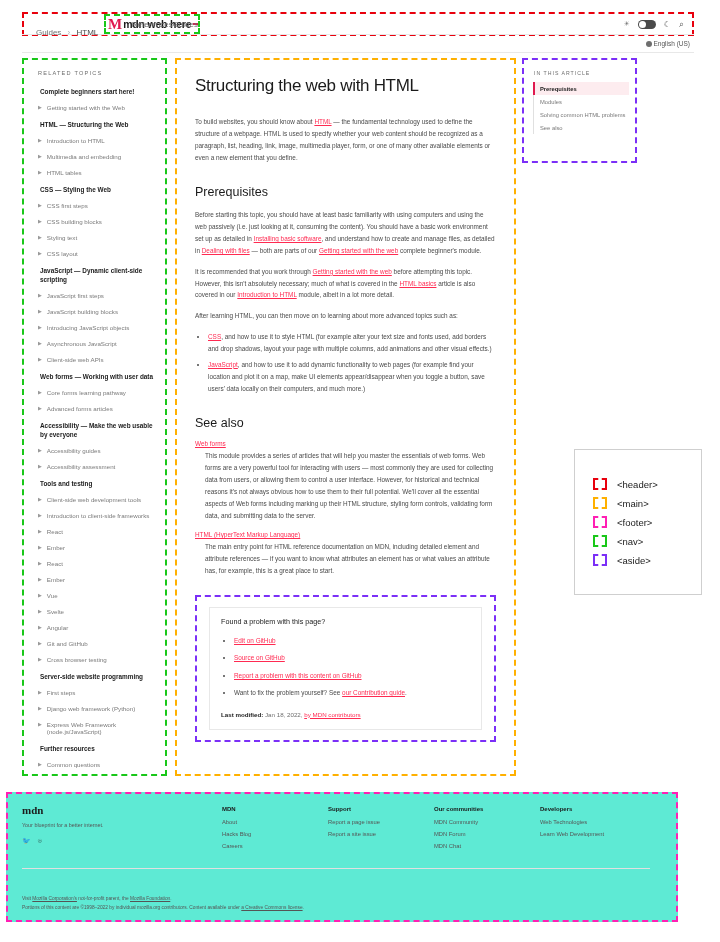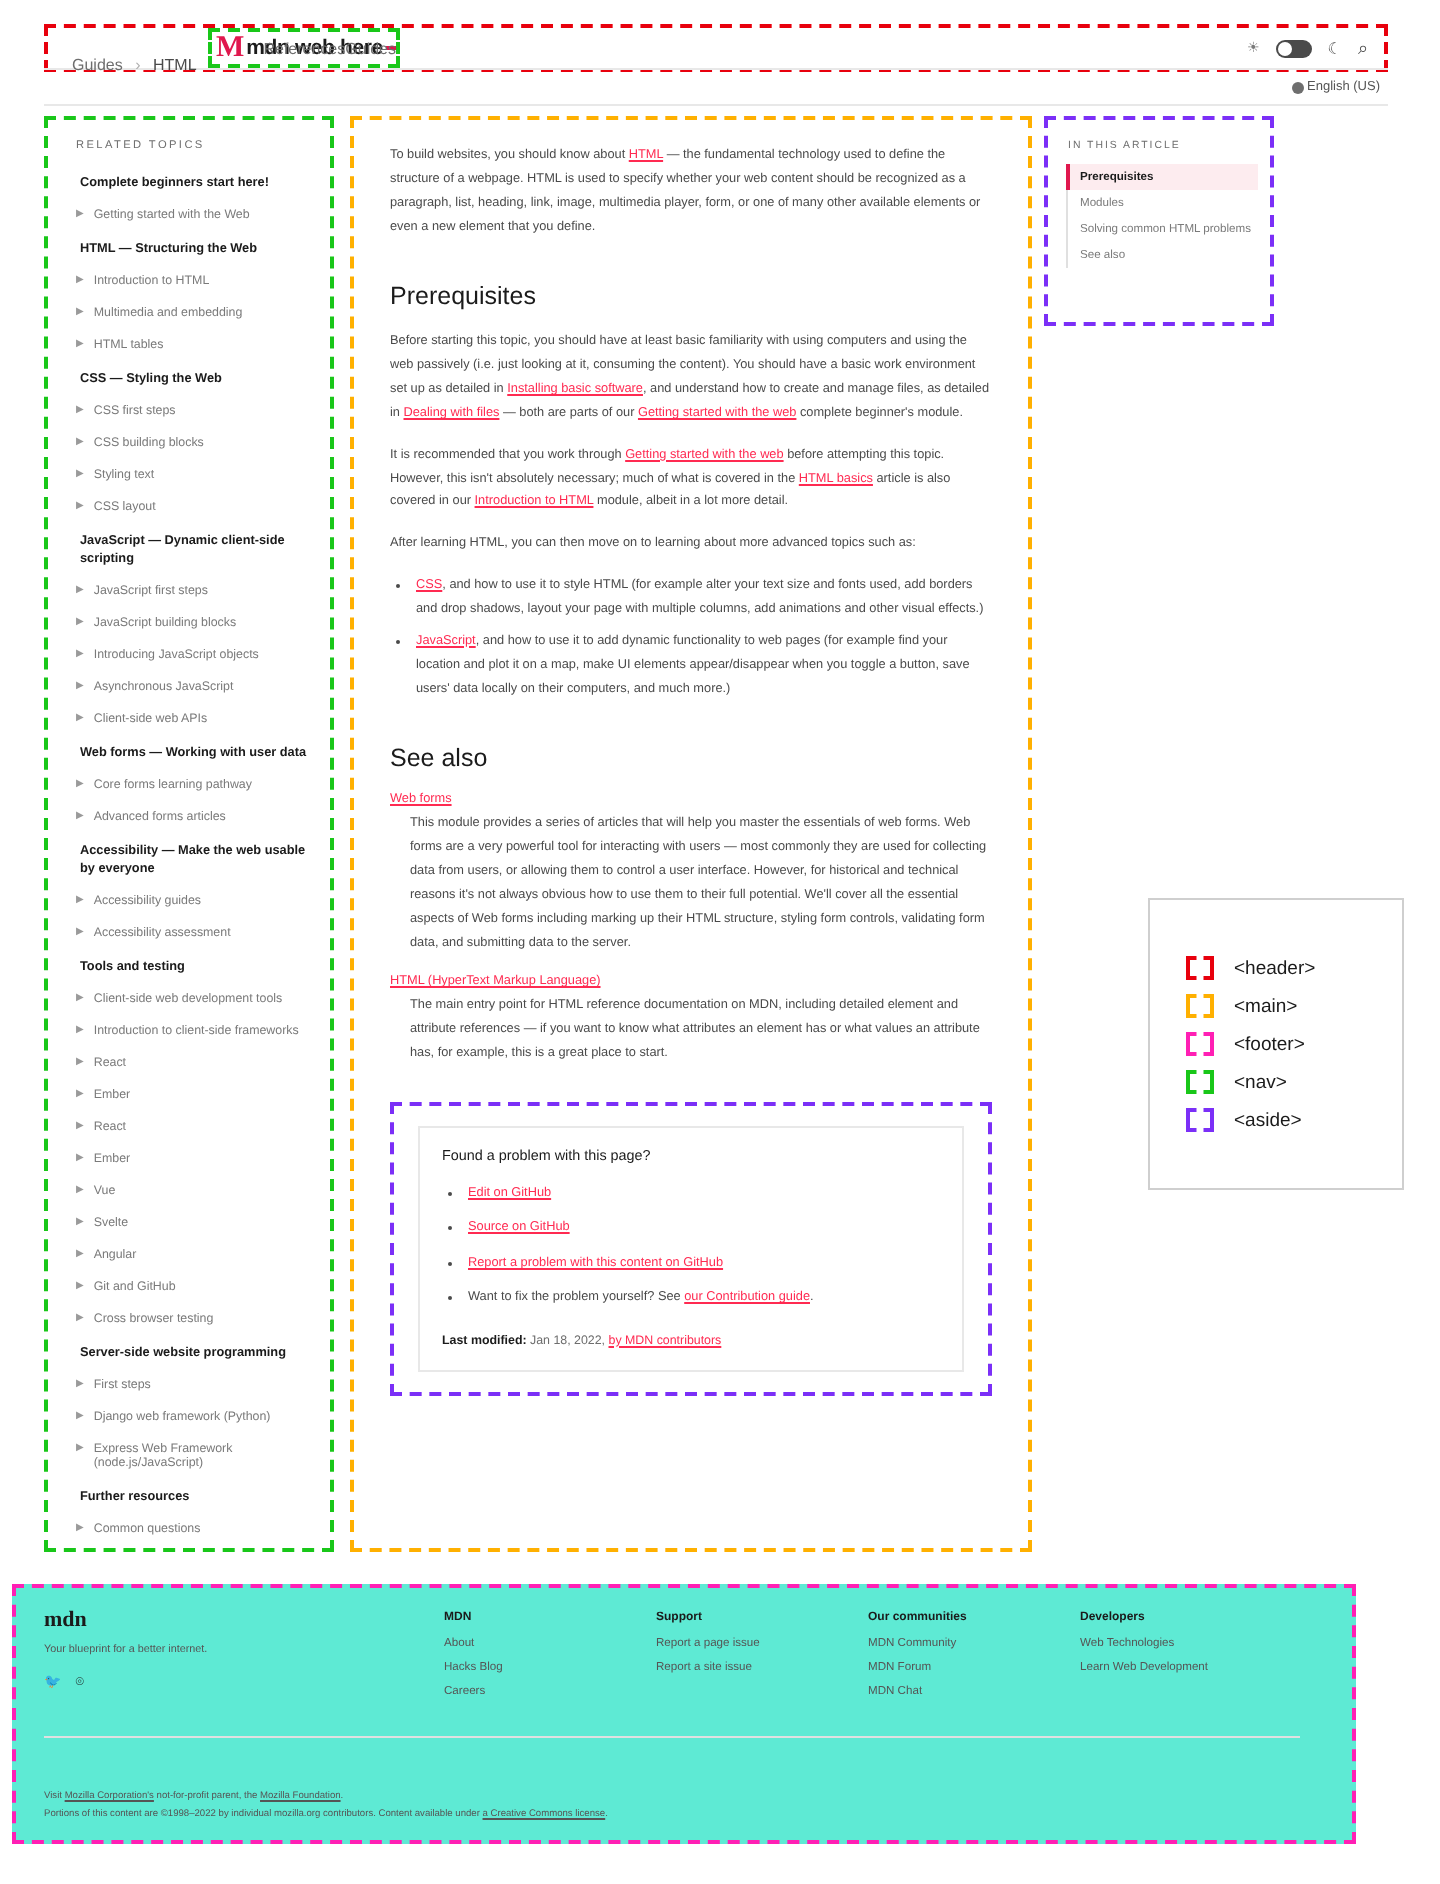--- a/index.html
+++ b/index.html
@@ -356,20 +356,21 @@
       </a>
       <div class="side-group">Further resources</div>
       <a class="side-item" href="#">
         <span class="tri">▶</span>
         <span>Common questions</span>
       </a>
     </div>
 </div>
 
 <div id="main">
+  <h1>Structuring the web with HTML</h1>
 
   <p>
     <span>To build websites, you should know about </span><a href="#">HTML</a><span> — the fundamental technology used to define the structure of a webpage. HTML is used to specify whether your web content should be recognized as a paragraph, list, heading, link, image, multimedia player, form, or one of many other available elements or even a new element that you define.</span>
   </p>
 
   <h2>Prerequisites</h2>
 
   <p>
     <span>Before starting this topic, you should have at least basic familiarity with using computers and using the web passively (i.e. just looking at it, consuming the content). You should have a basic work environment set up as detailed in </span><a href="#">Installing basic software</a><span>, and understand how to create and manage files, as detailed in </span><a href="#">Dealing with files</a><span> — both are parts of our </span><a href="#">Getting started with the web</a><span> complete beginner's module.</span>
   </p>

